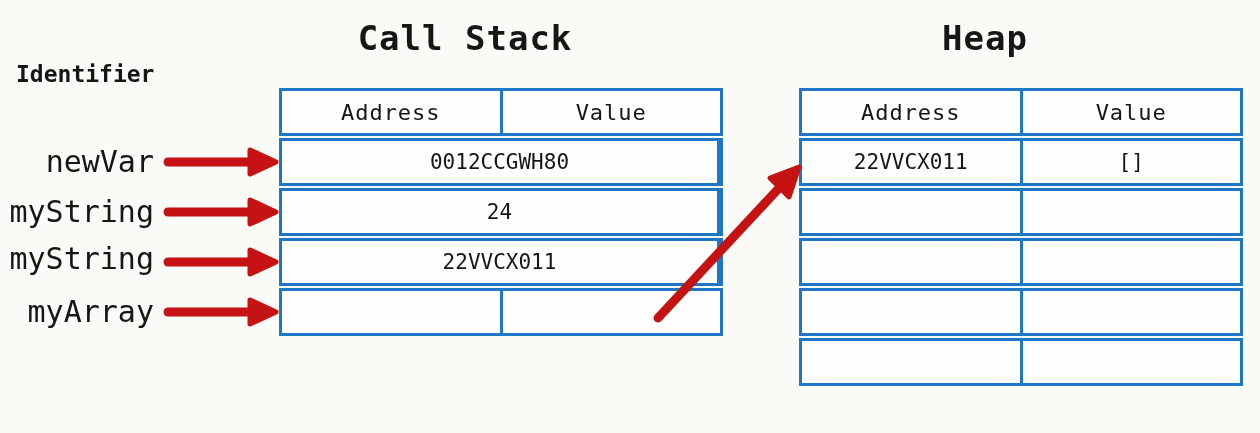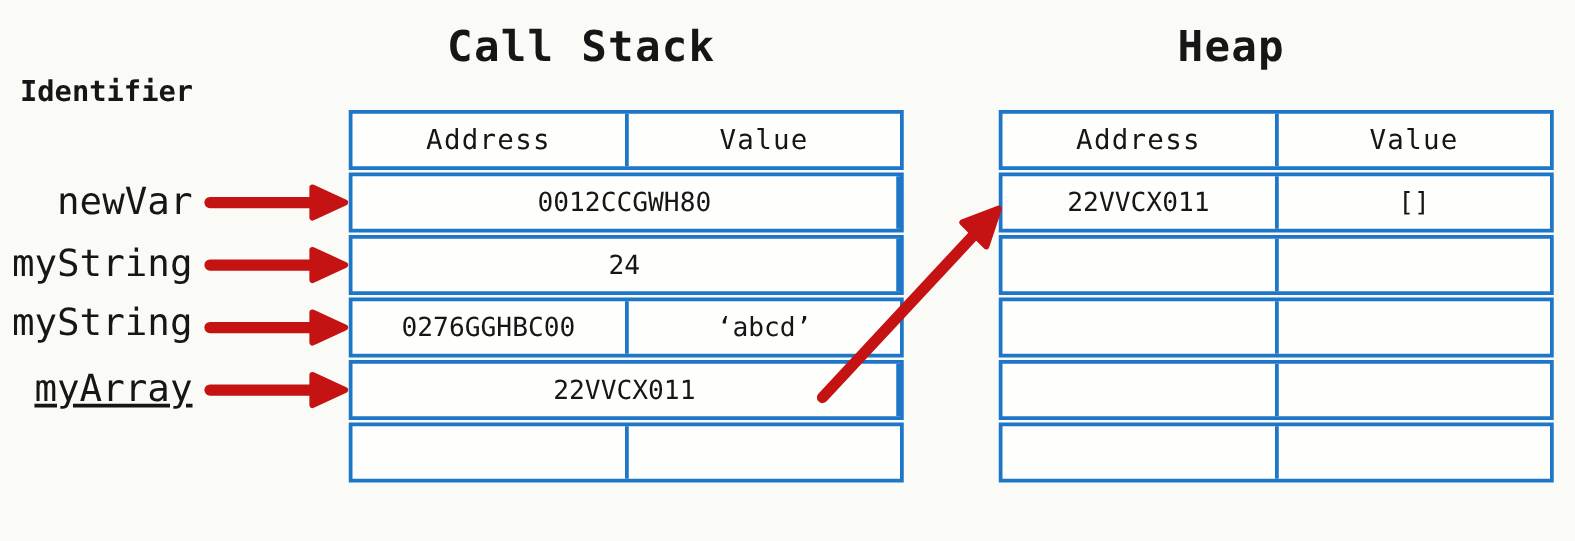--- a/index.html
+++ b/index.html
@@ -108,41 +108,37 @@
 <body>
 
 <div class="stage">
 
   <div class="identifier-heading">Identifier</div>
 
   <div id="identifier-list">
       <div class="id-item" style="top: 147px;">newVar</div>
       <div class="id-item" style="top: 197px;">myString</div>
       <div class="id-item" style="top: 244px;">myString</div>
-      <div class="id-item" style="top: 297px; text-decoration: underline;">myArray</div>
+      <div class="id-item" style="top: 297px;">myArray</div>
     </div>
 
   <div class="table-title heap-title">Heap</div>
 
   <div class="table-title call-stack-title">Call Stack</div>
 
   <div class="mem-table call-stack-table" id="call-stack-table">
       <div class="row header">
         <div class="cell">Address</div>
         <div class="cell">Value</div>
       </div>
       <div class="row">
         <div class="cell">0012CCGWH80</div>
       </div>
       <div class="row">
         <div class="cell">24</div>
-      </div>
-      <div class="row">
-        <div class="cell">0276GGHBC00</div>
-        <div class="cell">‘abcd’</div>
       </div>
       <div class="row">
         <div class="cell">22VVCX011</div>
       </div>
       <div class="row">
         <div class="cell"></div>
         <div class="cell"></div>
       </div>
     </div>
 

